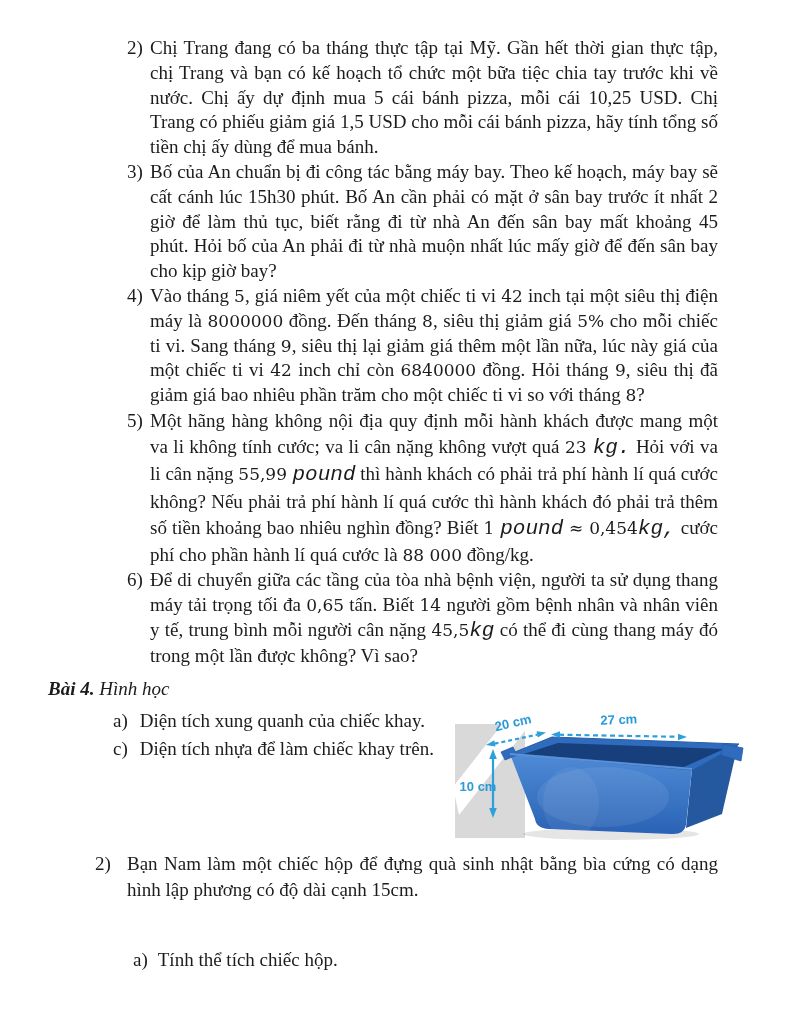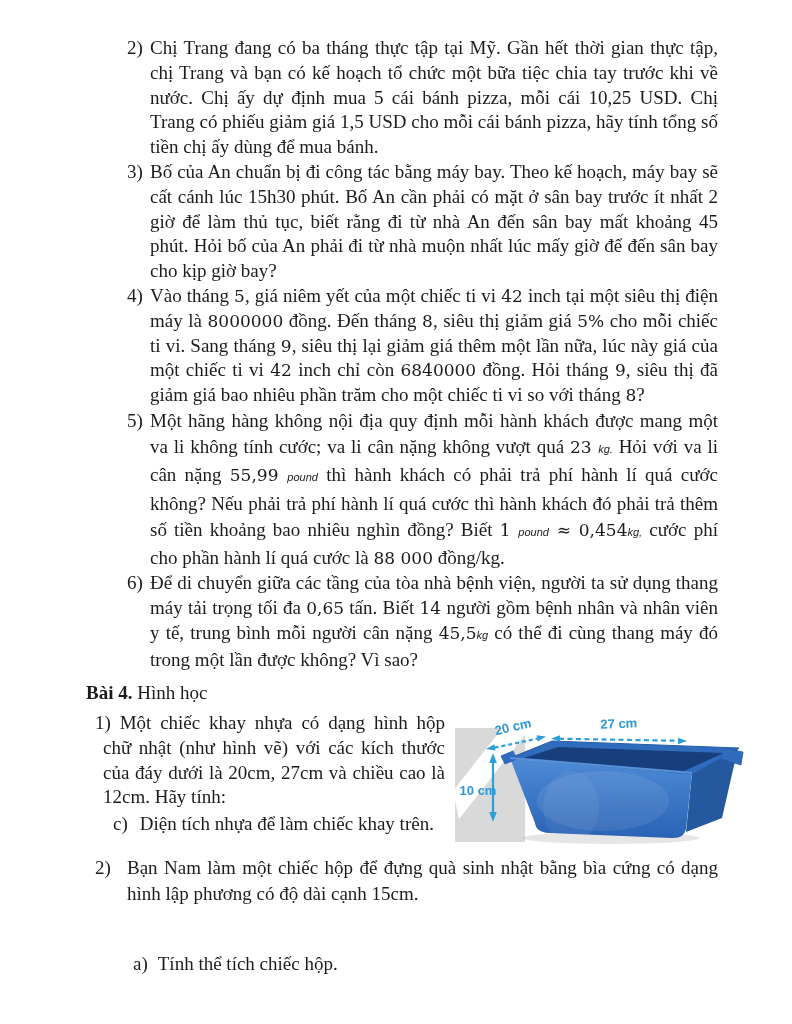--- a/index.html
+++ b/index.html
@@ -19,24 +19,24 @@
     position:relative;
     margin:0 74px 0 150px;
     text-align:justify;
     line-height:24.8px;
   }
   .prob .pnum{position:absolute;left:-23px;top:0;}
   .prob.p5{line-height:26.2px;}
 
   
   .m{font-family:"DejaVu Serif",serif;font-size:17px;}
-  .mi{font-family:Liberation Sans, sans-serif;font-style:italic;font-size:11px;}
+  .mi{font-family:Liberation Mono, monospace;font-style:italic;font-size:21px;}
 
   
-  .section-head{margin:8px 74px 5px 86px;line-height:26px;}
+  .section-head{margin:8px 74px 5px 48px;line-height:26px;font-style:italic;}
   .section-label{font-weight:bold;}
 
   
   .geo-wrap{margin:0 47px 0 103px;}
   .fig{
     float:right;width:292px;height:140px;
     margin:-4px 0 8px 8px;
   }
   .geo1{text-align:justify;line-height:24.6px;text-indent:-8px;}
   .geo-sub{line-height:27.6px;margin-left:10px;}
@@ -131,23 +131,22 @@
 
           <g>
             <line x1="106" y1="31.7" x2="226" y2="33.8" stroke="#2da0dc" stroke-width="2.2" stroke-dasharray="5,3.5"></line>
             <polygon points="98,31.5 107,34.7 107,28.3" fill="#2da0dc"></polygon>
             <polygon points="234,34 225,37.2 225,30.8" fill="#2da0dc"></polygon>
             <text transform="translate(166,21) rotate(-2)" text-anchor="middle" font-family="Liberation Sans, sans-serif" font-size="13" font-weight="bold" fill="#2b9ad6">27 cm</text>
           </g>
         </svg>
       </div>
 
-      <div class="geo1">
-        <span>1)</span>
-        <span>Một chiếc khay nhựa có dạng hình hộp chữ nhật (như hình vẽ) với các kích thước của đáy dưới là 20cm, 27cm và chiều cao là 12cm. Hãy tính:</span>
+      <div class="geo-sub">
+        <span class="slabel">a)</span><span>Diện tích xung quanh của chiếc khay.</span>
       </div>
       <div class="geo-sub">
         <span class="slabel">c)</span><span>Diện tích nhựa để làm chiếc khay trên.</span>
       </div>
     </div>
 
     <div class="geo2">
       <span class="pnum">2)</span>
       <span>Bạn Nam làm một chiếc hộp để đựng quà sinh nhật bằng bìa cứng có dạng hình lập phương có độ dài cạnh 15cm.</span>
     </div>

